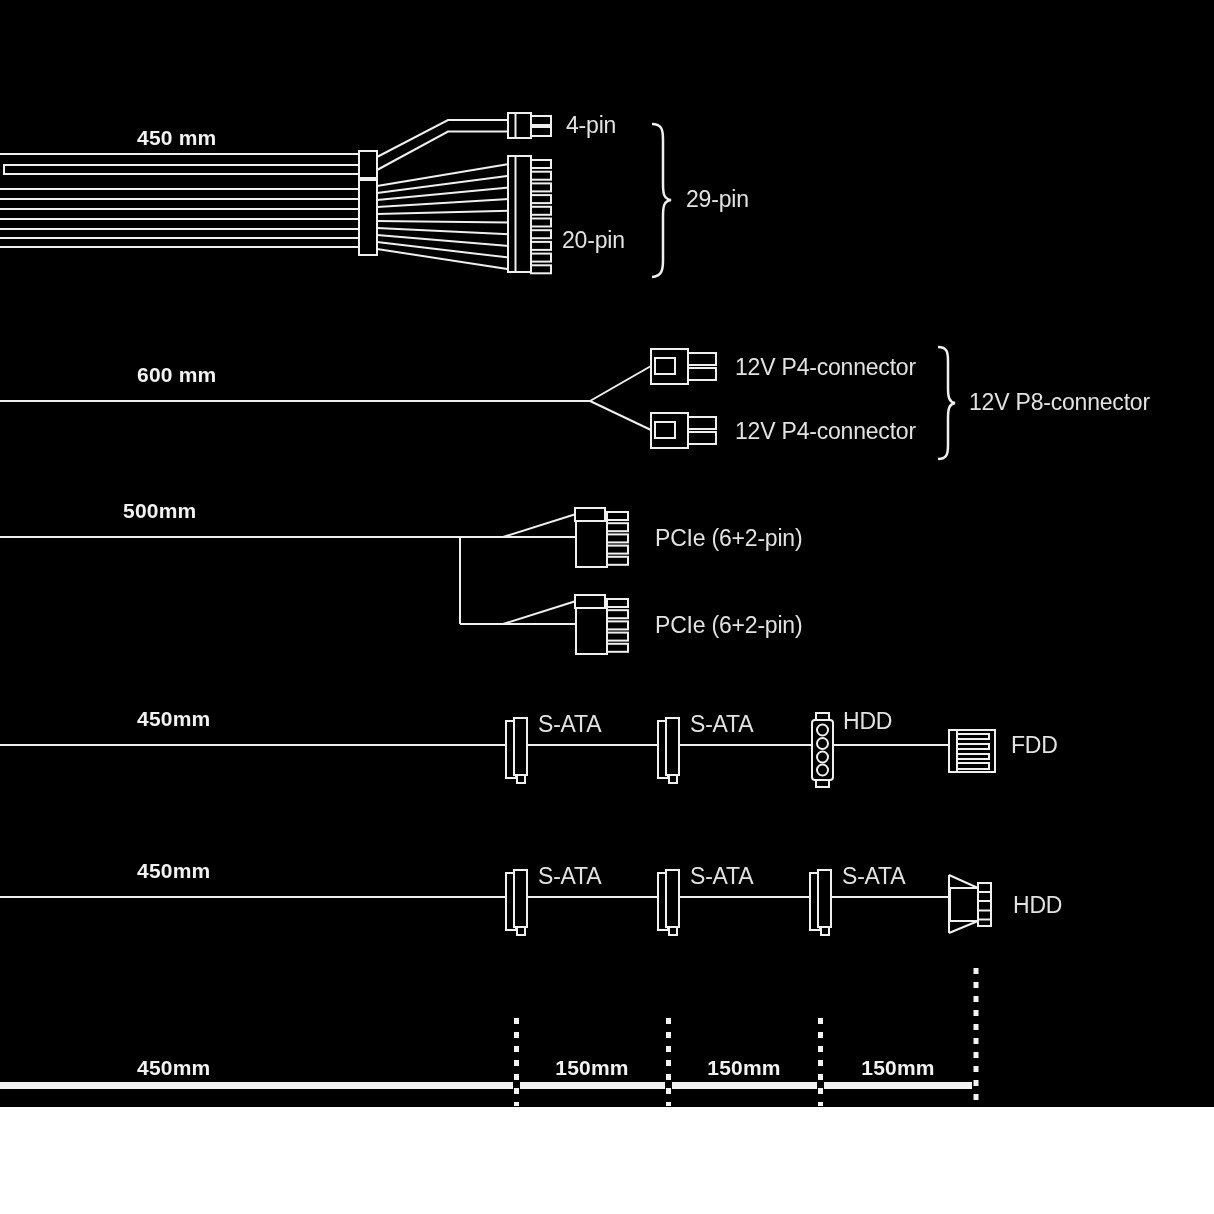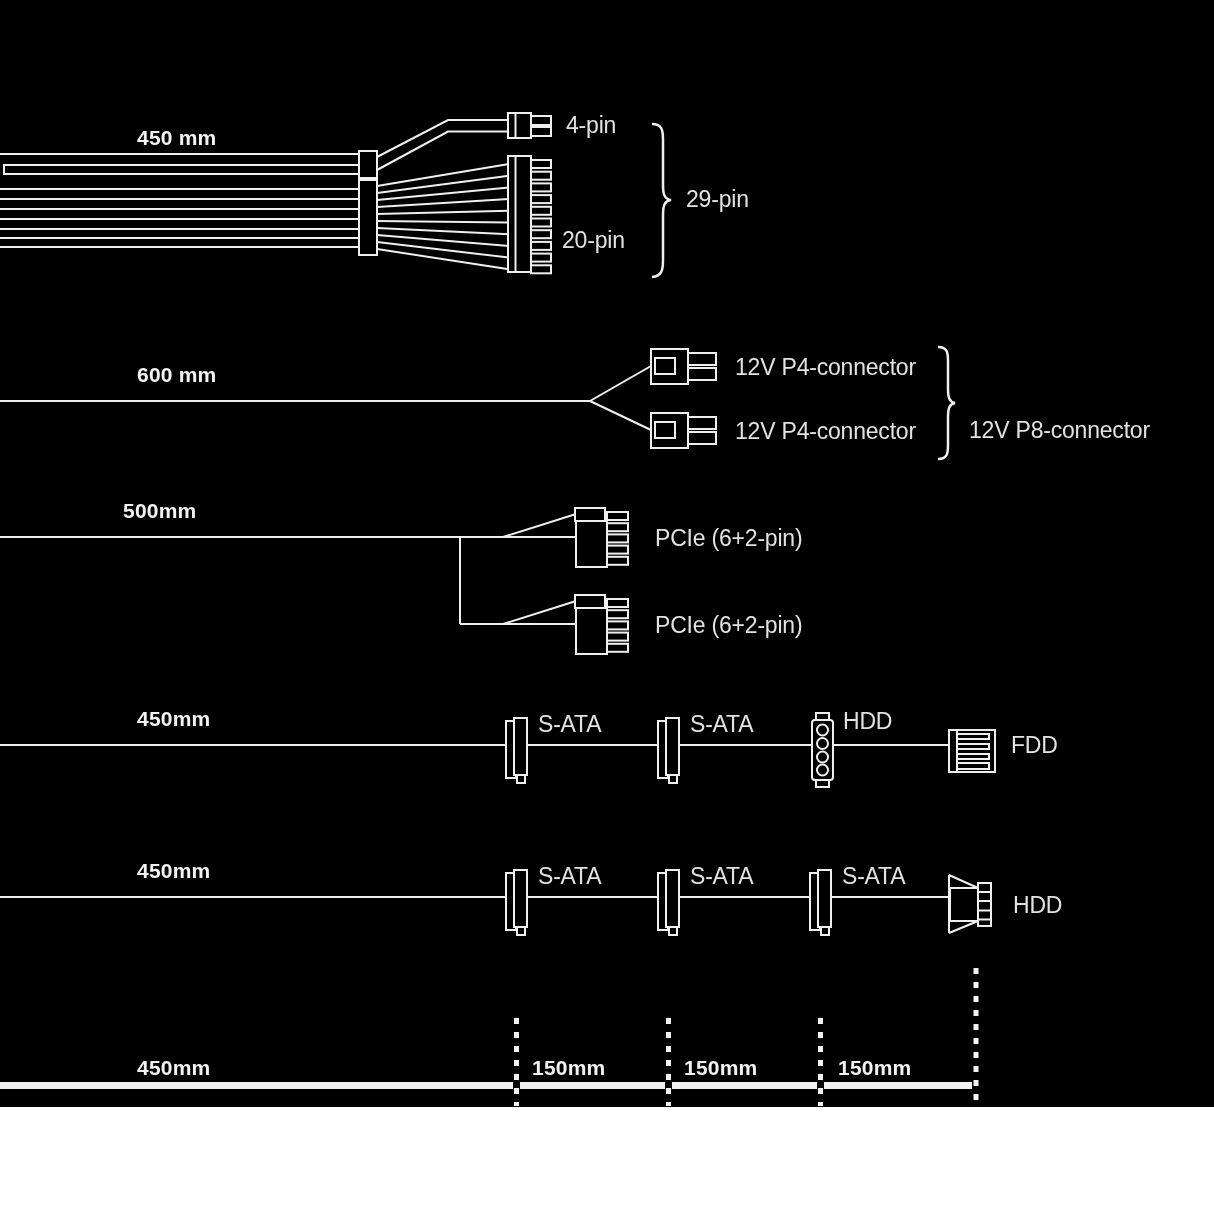--- a/index.html
+++ b/index.html
@@ -13,21 +13,21 @@
   .diagram-svg{position:absolute;left:0;top:0;}
   .lbl{position:absolute;white-space:nowrap;}
   .mlabel{
     font-weight:700;font-size:21px;line-height:30px;color:#f2f2f2;
     letter-spacing:0.2px;
   }
   .clabel{
     font-weight:400;font-size:23px;line-height:28px;color:#e2e2e2;
     letter-spacing:-0.2px;
   }
-  .center{text-align:left;}
+  .center{text-align:center;}
   .footer-strip{
     position:absolute;left:0;top:1107px;width:1214px;height:107px;
     background:#ffffff;
   }
 </style>
 </head>
 <body>
 
 <div class="stage">
 
@@ -212,21 +212,21 @@
   </svg>
 
   <div class="lbl mlabel" style="left:137px;top:123px;">450 mm</div>
   <div class="lbl clabel" style="left:566px;top:111px;">4-pin</div>
   <div class="lbl clabel" style="left:562px;top:198px;margin-top:28px;">20-pin</div>
   <div class="lbl clabel" style="left:686px;top:185px;">29-pin</div>
 
   <div class="lbl mlabel" style="left:137px;top:360px;text-align:right;">600 mm</div>
   <div class="lbl clabel" style="left:735px;top:353px;">12V P4-connector</div>
   <div class="lbl clabel" style="left:735px;top:417px;">12V P4-connector</div>
-  <div class="lbl clabel" style="left:969px;top:388px;margin-top:28px;">12V P8-connector</div>
+  <div class="lbl clabel" style="left:969px;top:388px;">12V P8-connector</div>
 
   <div class="lbl mlabel" style="left:123px;top:496px;">500mm</div>
   <div class="lbl clabel" style="left:655px;top:524px;">PCIe (6+2-pin)</div>
   <div class="lbl clabel" style="left:655px;top:611px;">PCIe (6+2-pin)</div>
 
   <div class="lbl mlabel" style="left:137px;top:704px;">450mm</div>
   <div class="lbl clabel" style="left:538px;top:710px;">S-ATA</div>
   <div class="lbl clabel" style="left:690px;top:710px;">S-ATA</div>
   <div class="lbl clabel" style="left:843px;top:707px;">HDD</div>
   <div class="lbl clabel" style="left:1011px;top:731px;">FDD</div>

